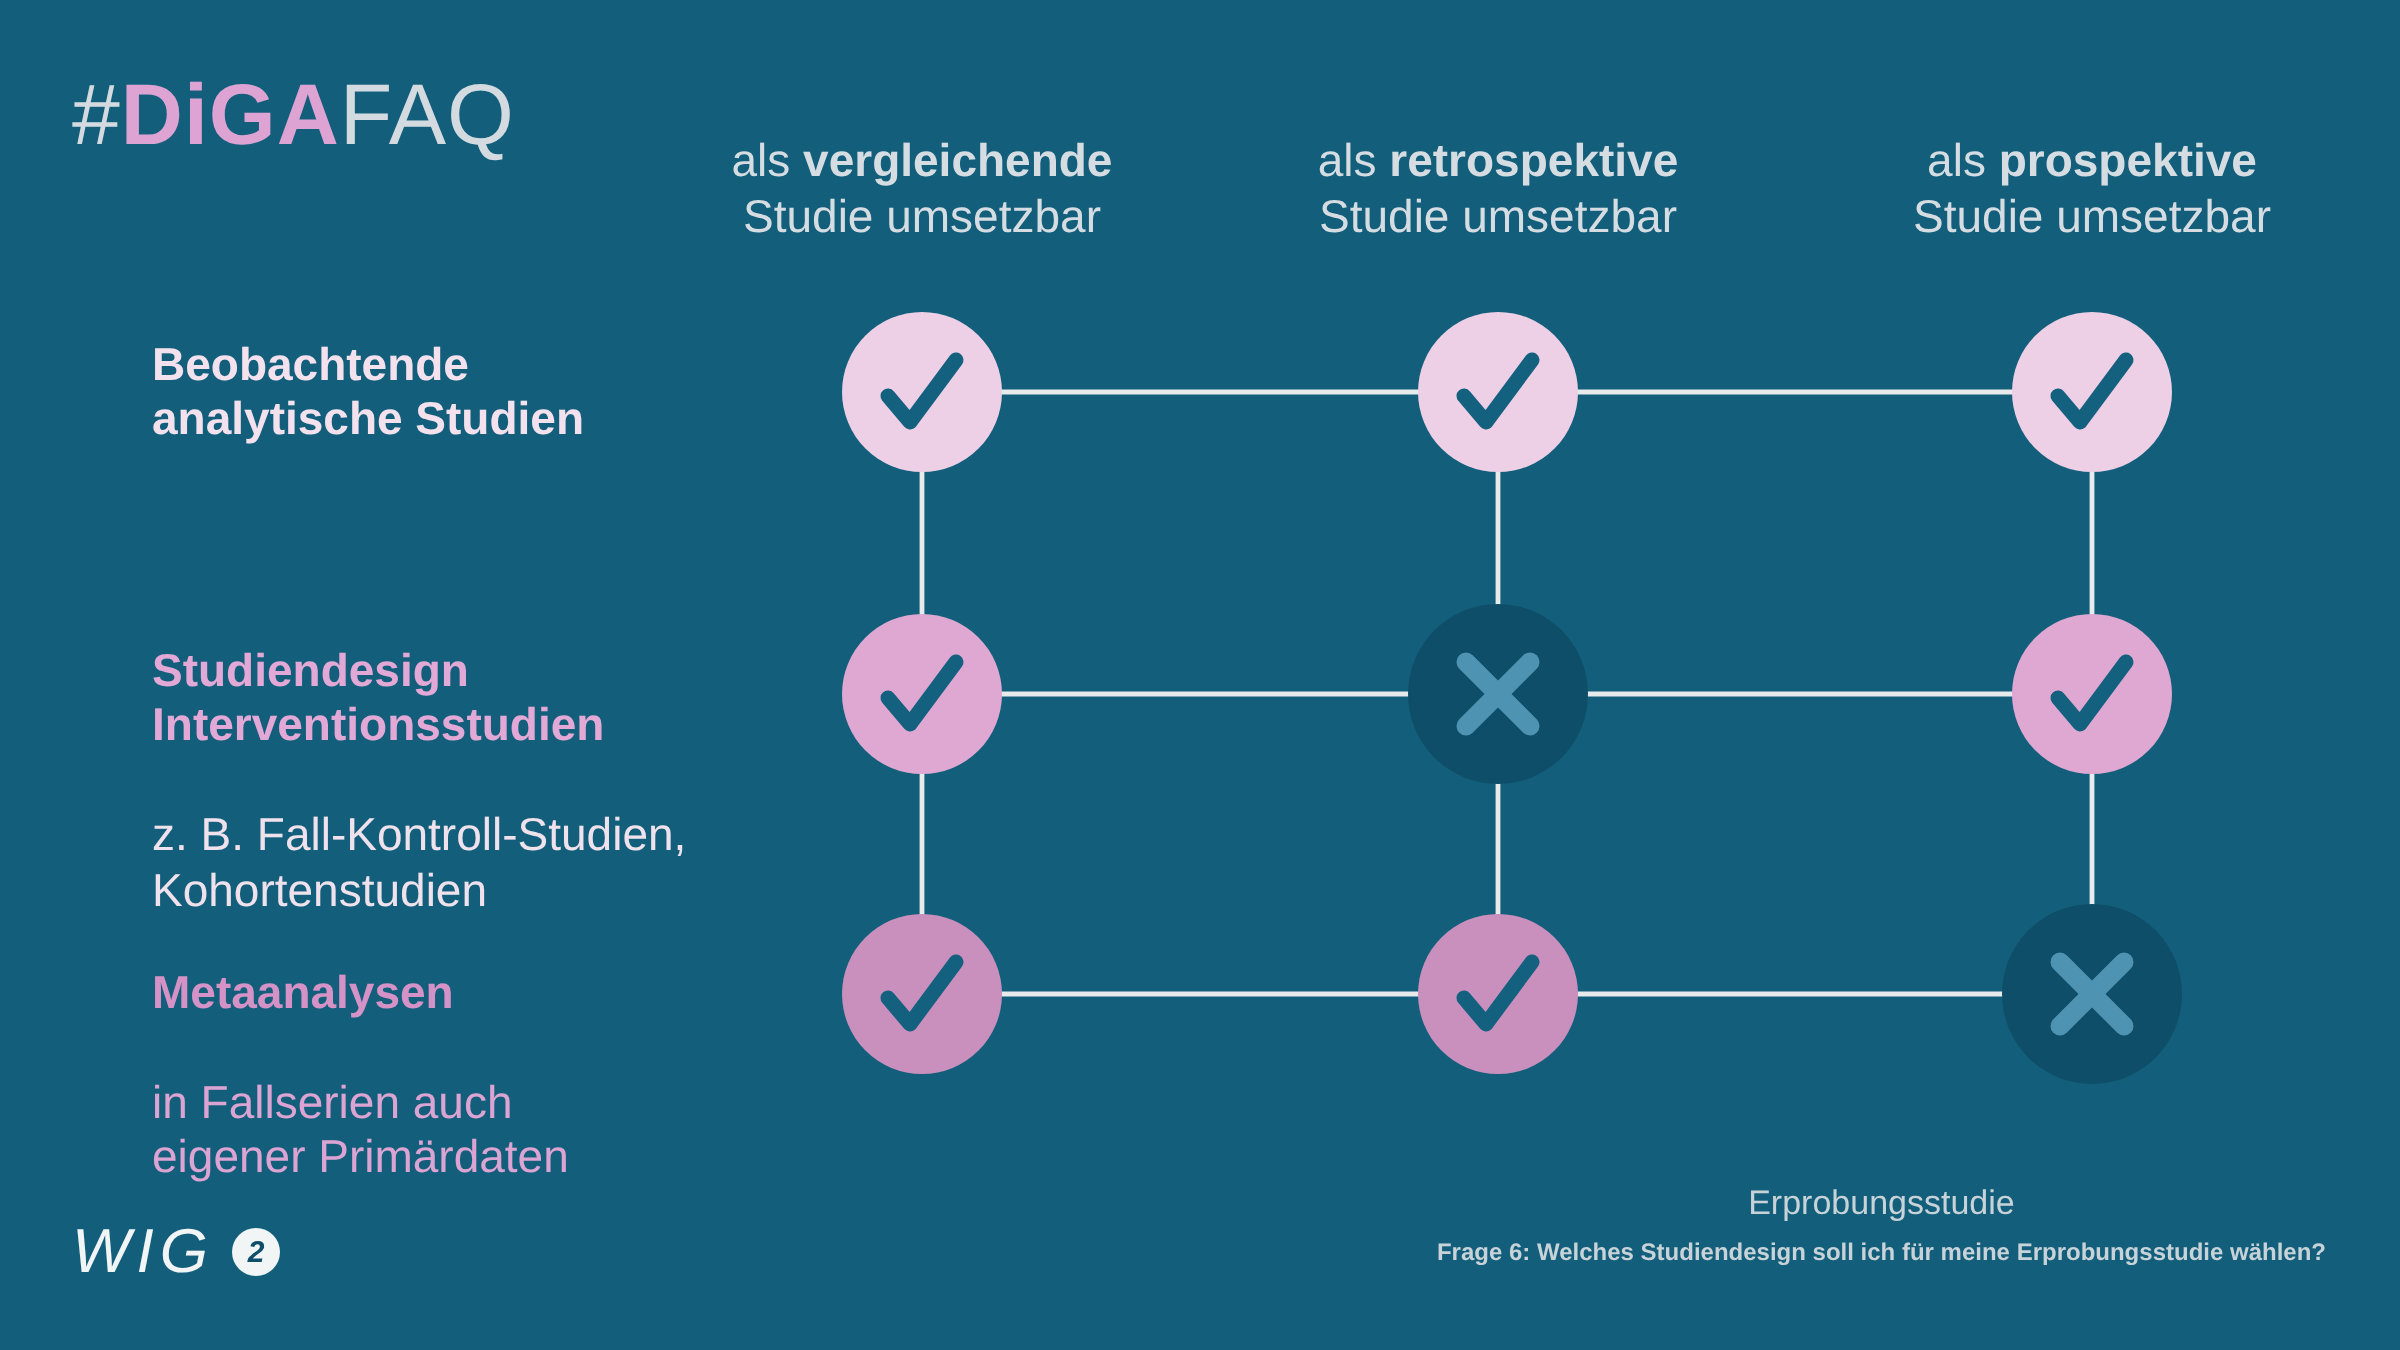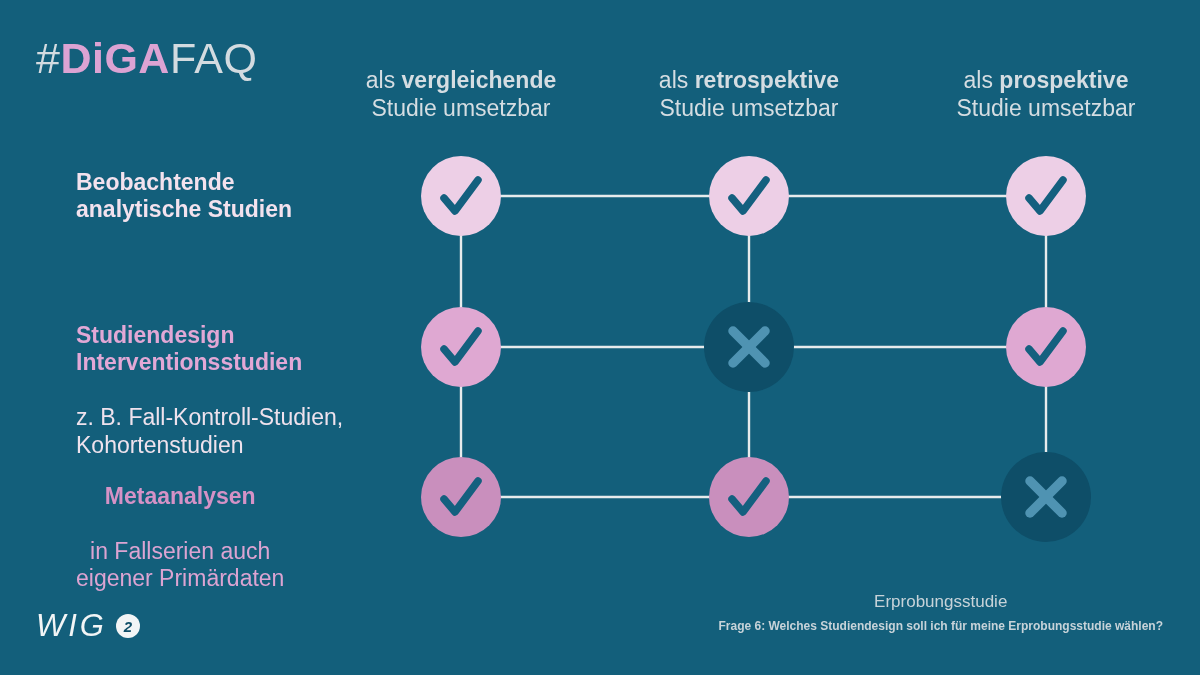--- a/index.html
+++ b/index.html
@@ -16,21 +16,21 @@
   .logo .suffix { color:var(--logo-gray); font-weight:400; }
   
   .col-header {
     position:absolute; top:66px; width:320px; text-align:center;
     color:var(--header-text); font-size:23px; line-height:28px; font-weight:400;
   }
   .col-header .kw { font-weight:700;margin-top:32px; }
   .ch1 { left:301px; } .ch2 { left:589px; } .ch3 { left:886px; }
   
   .row-label { position:absolute; left:36px; font-size:23px; line-height:27.5px; white-space:pre-line;margin-left:40px; }
-  .rl1 { top:141px; } .rl2 { top:294px; } .rl3 { top:455px;text-align:center; }
+  .rl1 { top:141px; } .rl2 { top:294px; } .rl3 { top:455px; }
   .row-title { font-weight:700; }
   .rl1 .row-title { color:var(--row1-title); }
   .rl2 .row-title { color:var(--row2-title); }
   .rl3 .row-title { color:var(--row3-title); }
   .rl1 .row-sub { color:var(--row1-subtitle); }
   .rl2 .row-sub { color:var(--row2-subtitle); }
   .rl3 .row-sub { color:var(--row3-subtitle); }
   
   #matrix-svg { position:absolute; left:0; top:0; }
   

